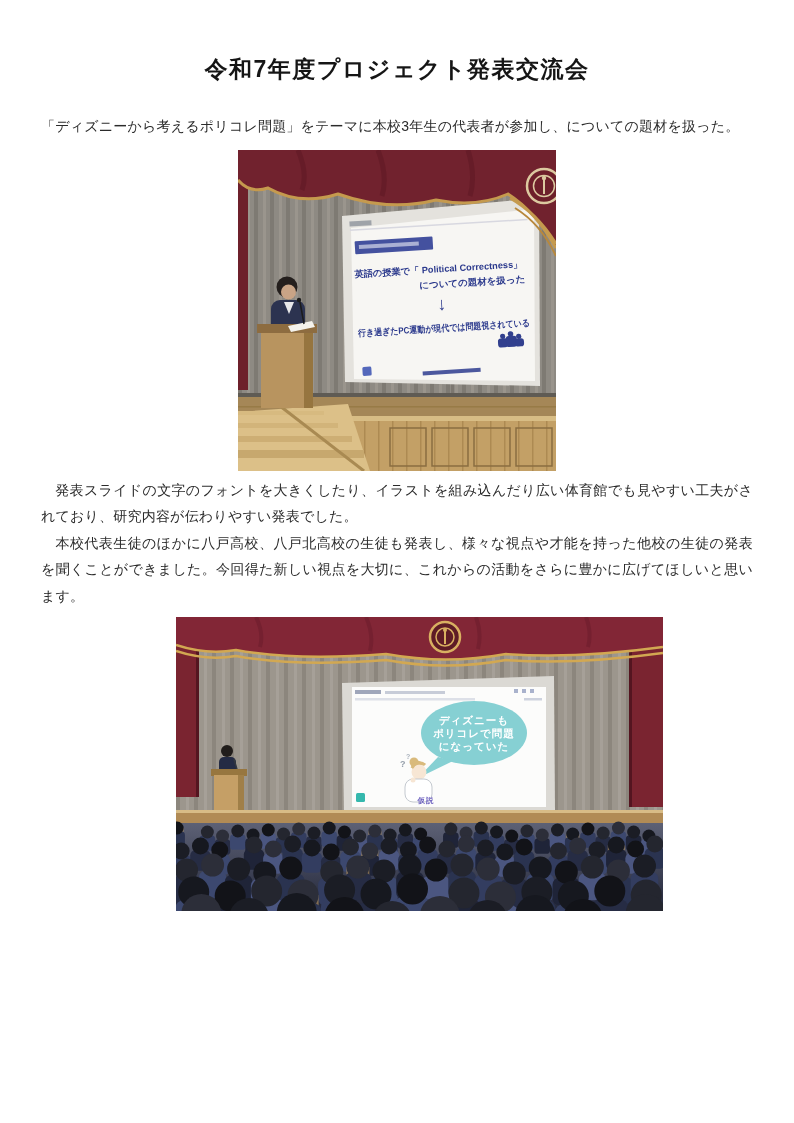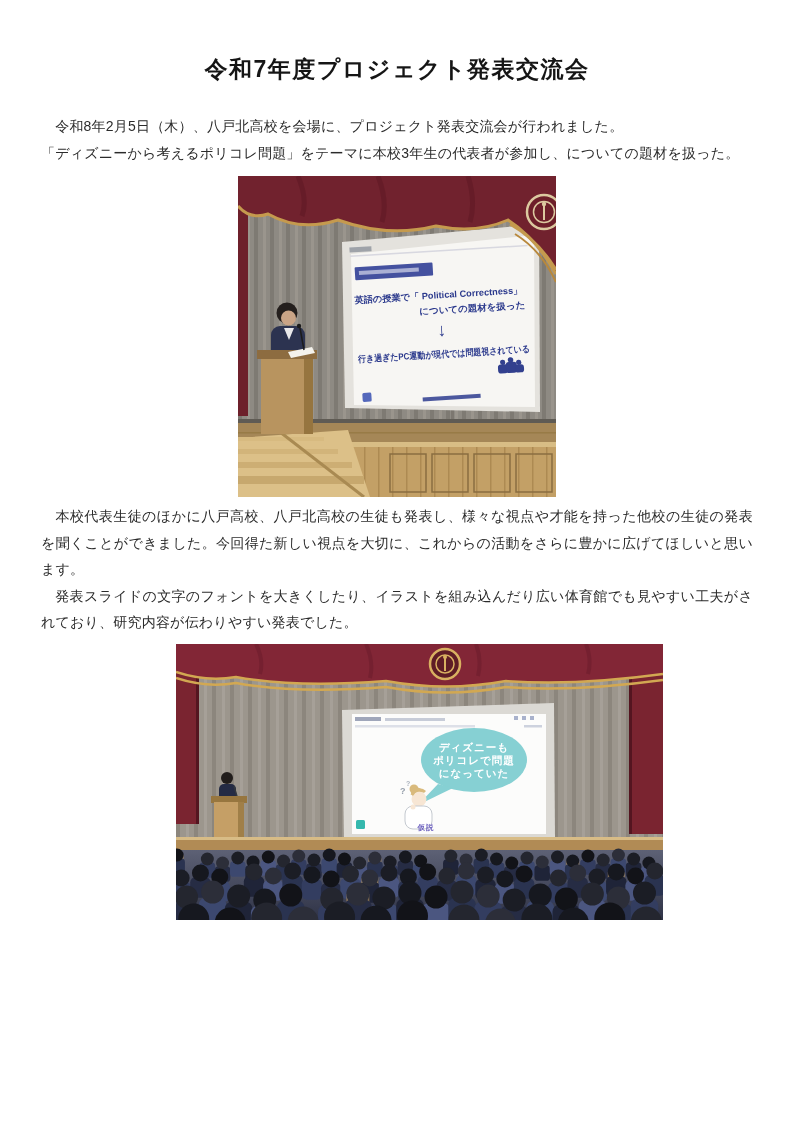--- a/index.html
+++ b/index.html
@@ -26,21 +26,20 @@
   svg text{font-family:"Liberation Sans","DejaVu Sans",sans-serif;}
 </style>
 </head>
 <body>
 
 <div class="page">
 
   <h1 class="doc-title">令和7年度プロジェクト発表交流会</h1>
 
   <div class="body-text">
-    <p>　令和8年2月5日（木）、八戸北高校を会場に、プロジェクト発表交流会が行われました。</p>
     <p>「ディズニーから考えるポリコレ問題」をテーマに本校3年生の代表者が参加し、についての題材を扱った。</p>
   </div>
 
   <figure class="photo1">
     <svg viewBox="0 0 318 321" preserveAspectRatio="none">
       <defs>
         <pattern id="cur1" width="16" height="12" patternUnits="userSpaceOnUse">
           <rect width="16" height="12" fill="#8e8a83"></rect>
           <rect x="0" width="4" height="12" fill="#7e7a73"></rect>
           <rect x="9" width="3" height="12" fill="#9a958d"></rect>
@@ -131,22 +130,22 @@
           <circle cx="306" cy="36" r="17" fill="#6d1f2a" stroke="#dcc9a0" stroke-width="2.5"></circle>
           <circle cx="306" cy="36" r="10.5" fill="none" stroke="#dcc9a0" stroke-width="1.5"></circle>
           <line x1="306" y1="28" x2="306" y2="44" stroke="#dcc9a0" stroke-width="2"></line>
           <circle cx="306" cy="28" r="2.2" fill="#dcc9a0"></circle>
         </g>
       </g>
     </svg>
   </figure>
 
   <div class="body-text">
+    <p>　発表スライドの文字のフォントを大きくしたり、イラストを組み込んだり広い体育館でも見やすい工夫がされており、研究内容が伝わりやすい発表でした。</p>
     <p>　本校代表生徒のほかに八戸高校、八戸北高校の生徒も発表し、様々な視点や才能を持った他校の生徒の発表を聞くことができました。今回得た新しい視点を大切に、これからの活動をさらに豊かに広げてほしいと思います。</p>
-    <p>　発表スライドの文字のフォントを大きくしたり、イラストを組み込んだり広い体育館でも見やすい工夫がされており、研究内容が伝わりやすい発表でした。</p>
   </div>
 
   <figure class="photo2">
     <svg viewBox="0 0 487 294" preserveAspectRatio="none">
       <defs>
         <pattern id="cur2" width="18" height="12" patternUnits="userSpaceOnUse">
           <rect width="18" height="12" fill="#9c968d"></rect>
           <rect x="0" width="4" height="12" fill="#8c867d"></rect>
           <rect x="10" width="3" height="12" fill="#a6a098"></rect>
         </pattern>

